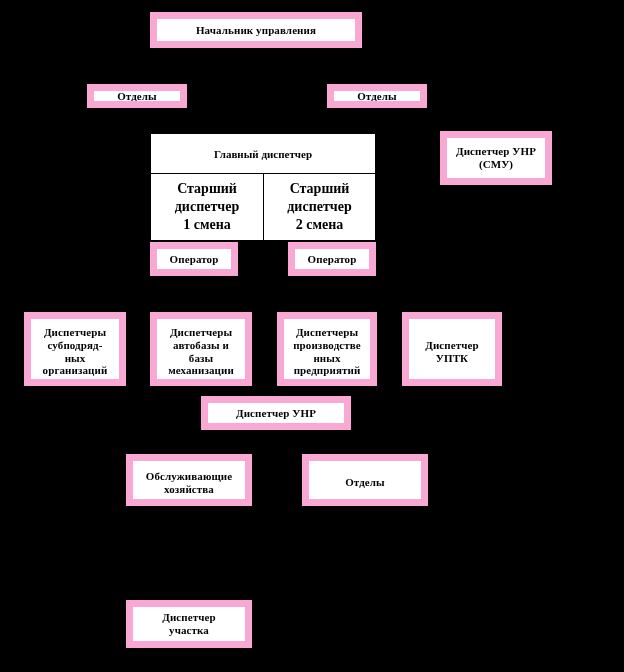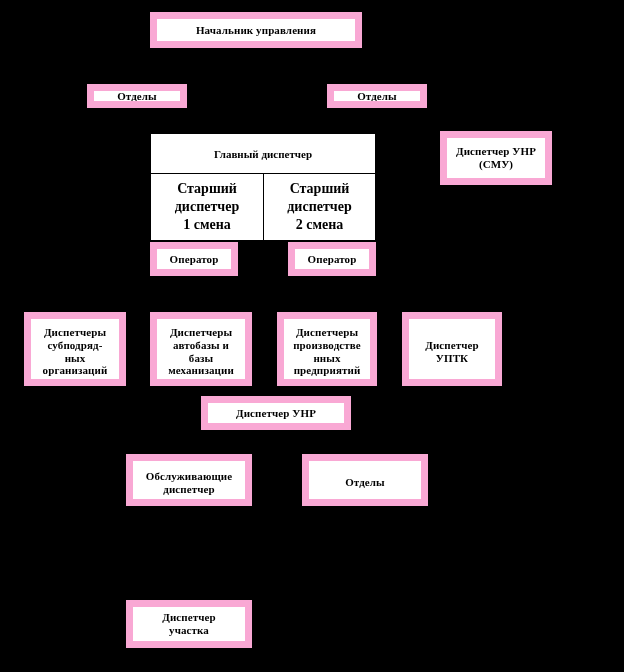--- a/index.html
+++ b/index.html
@@ -147,21 +147,21 @@
     <span class="label">Диспетчер
 УПТК</span>
   </div>
 
   <div class="node" style="left: 201px; top: 396px; width: 150px; height: 34px;">
     <span class="label">Диспетчер УНР</span>
   </div>
 
   <div class="node top-text" style="left: 126px; top: 454px; width: 126px; height: 52px;">
     <span class="label">Обслуживающие
-диспетчер</span>
+хозяйства</span>
   </div>
   <div class="node top-text" style="left: 302px; top: 454px; width: 126px; height: 52px;">
     <span class="label">Отделы</span>
   </div>
 
 
   <div class="node" style="left: 126px; top: 600px; width: 126px; height: 48px;">
     <span class="label">Диспетчер
 участка</span>
   </div>

